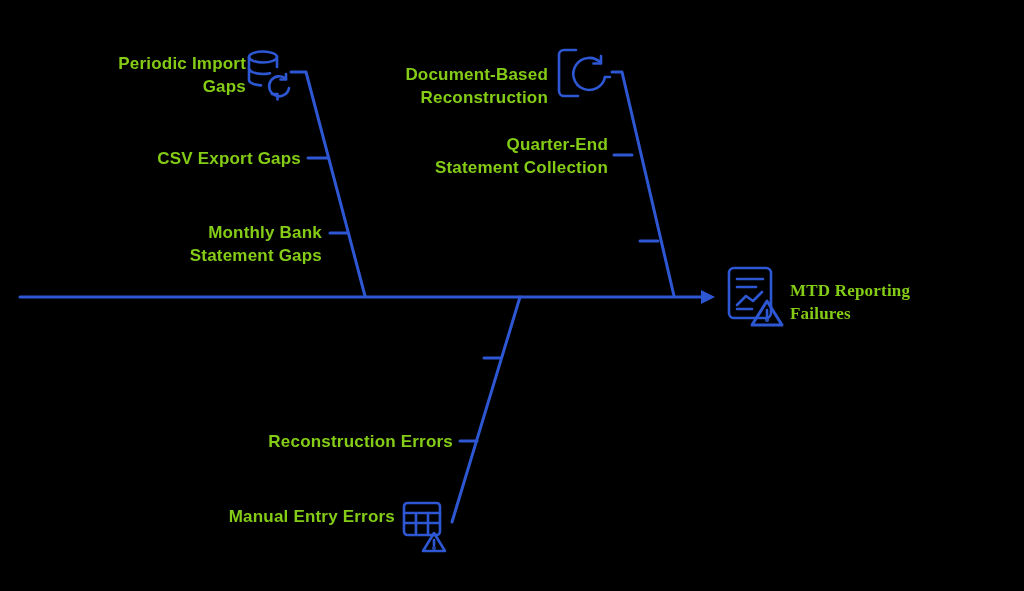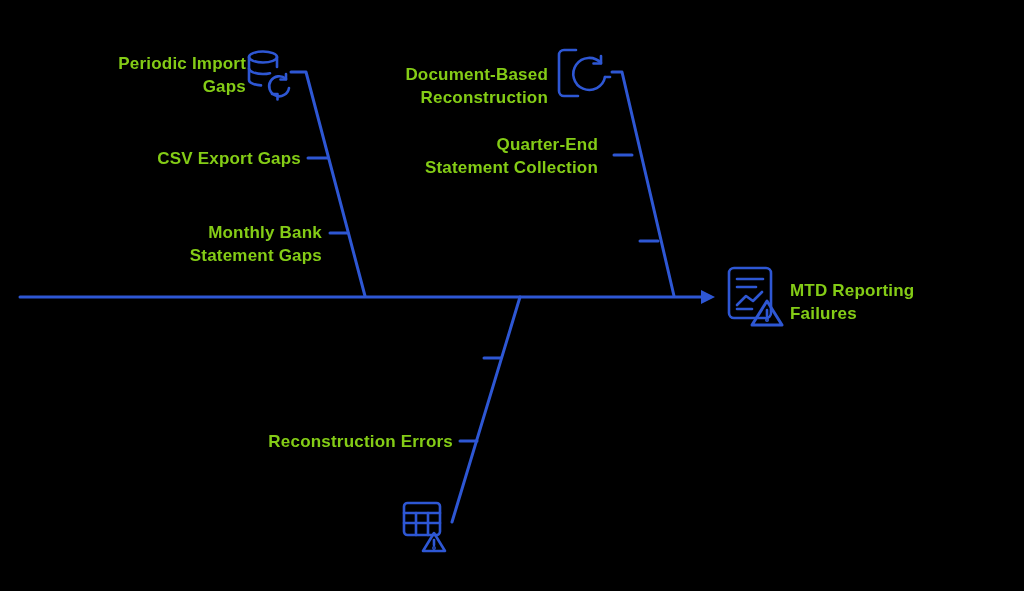--- a/index.html
+++ b/index.html
@@ -43,25 +43,26 @@
     <line x1="460" y1="441" x2="477" y2="441"></line>
   </svg>
 
   <div class="label r" style="right:778px;top:52px;">Periodic Import
 Gaps</div>
   <div class="label r" style="right:723px;top:147px;">CSV Export Gaps</div>
   <div class="label r" style="right:702px;top:221px;">Monthly Bank
 Statement Gaps</div>
   <div class="label r" style="right:476px;top:63px;text-align:right;">Document-Based
 Reconstruction</div>
-  <div class="label r" style="right:426px;top:133px;">Quarter-End
+  <div class="label r" style="right:416px;top:133px;">Quarter-End
 Statement Collection</div>
   <div class="label r" style="right:571px;top:430px;">Reconstruction Errors</div>
+  <div class="label r" style="right:629px;top:505px;">Manual Entry Errors</div>
 
-  <div class="label l" style="left:790px;top:279px;">MTD Reporting
+  <div class="label l" style="left:790px;top:279px;font-family:Liberation Serif, serif;">MTD Reporting
 Failures</div>
 
   <svg class="icon-svg" style="left:246px;top:48px;" width="48" height="58" viewBox="0 0 48 58">
     <ellipse cx="17" cy="9" rx="14" ry="5.5"></ellipse>
     <path d="M3 9 V32 c0,2.8 5.5,5.2 12,5.4"></path>
     <path d="M31 9 V19"></path>
     <path d="M3 20.5 c0,3 6.2,5.5 14,5.5 c2.6,0 5-.3 7-.8"></path>
     <path d="M40 31 a10 10 0 1 0 3 9"></path>
     <path d="M40 26 v5.5 h-5.5"></path>
     <path d="M26 46 h5.5 v5.5"></path>

